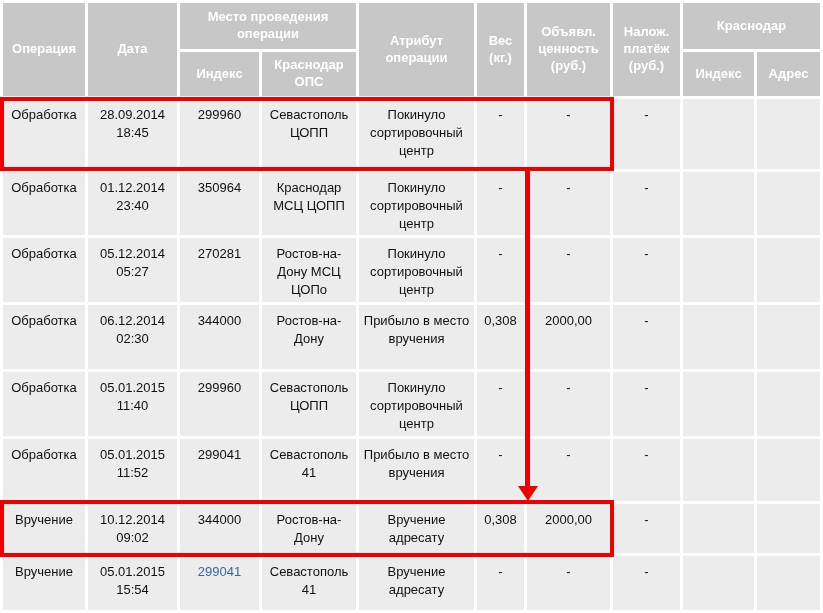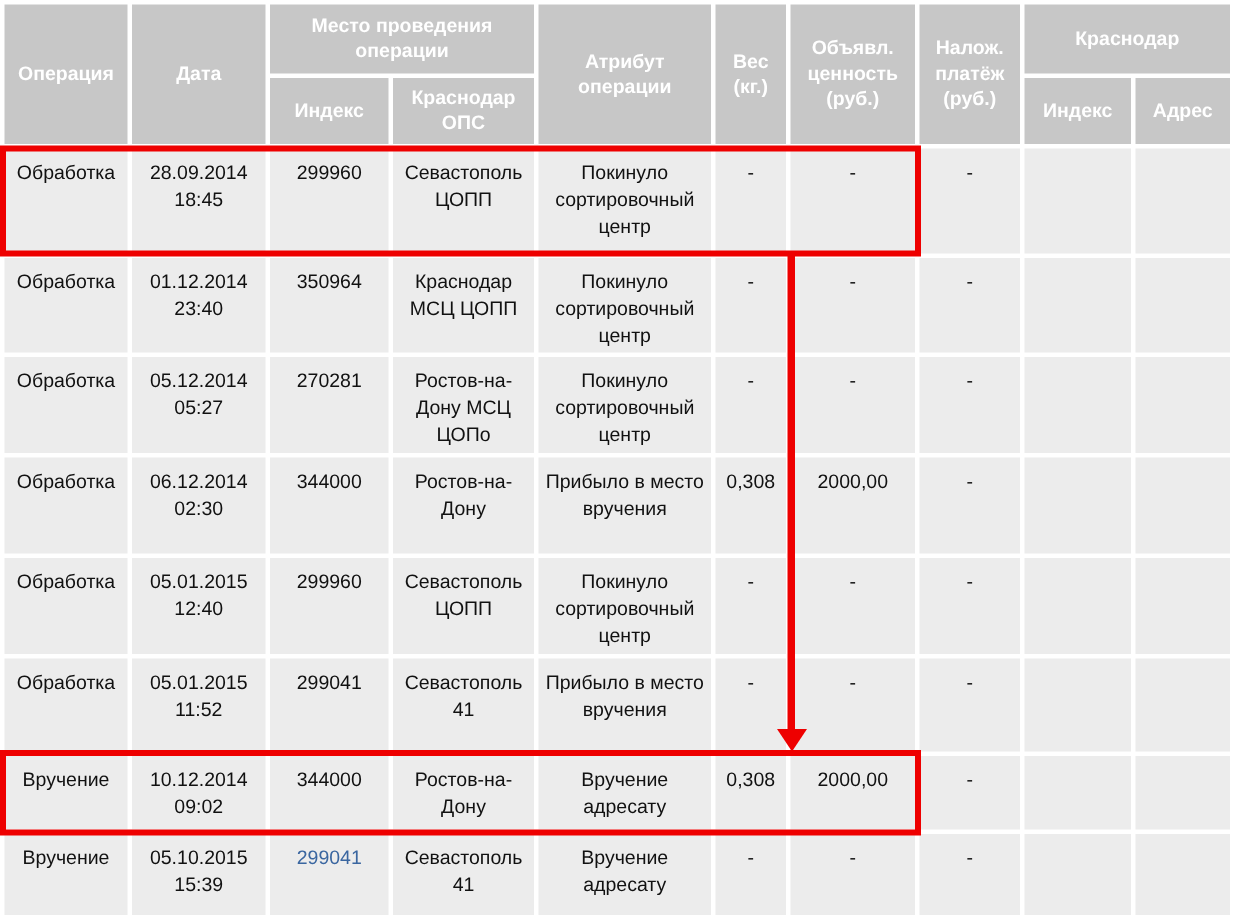--- a/index.html
+++ b/index.html
@@ -161,21 +161,21 @@
         <td>Ростов-на-Дону</td>
         <td>Прибыло в место вручения</td>
         <td>0,308</td>
         <td>2000,00</td>
         <td>-</td>
         <td></td>
         <td></td>
       </tr>
       <tr class="r5">
         <td>Обработка</td>
-        <td>05.01.2015 12:40</td>
+        <td>05.01.2015 11:40</td>
         <td>299960</td>
         <td>Севастополь ЦОПП</td>
         <td>Покинуло сортировочный центр</td>
         <td>-</td>
         <td>-</td>
         <td>-</td>
         <td></td>
         <td></td>
       </tr>
       <tr class="r6">
@@ -197,21 +197,21 @@
         <td>Ростов-на-Дону</td>
         <td>Вручение адресату</td>
         <td>0,308</td>
         <td>2000,00</td>
         <td>-</td>
         <td></td>
         <td></td>
       </tr>
       <tr class="r8">
         <td>Вручение</td>
-        <td>05.10.2015 15:39</td>
+        <td>05.01.2015 15:54</td>
         <td><span class="index-link">299041</span></td>
         <td>Севастополь 41</td>
         <td>Вручение адресату</td>
         <td>-</td>
         <td>-</td>
         <td>-</td>
         <td></td>
         <td></td>
       </tr>
     </tbody>

